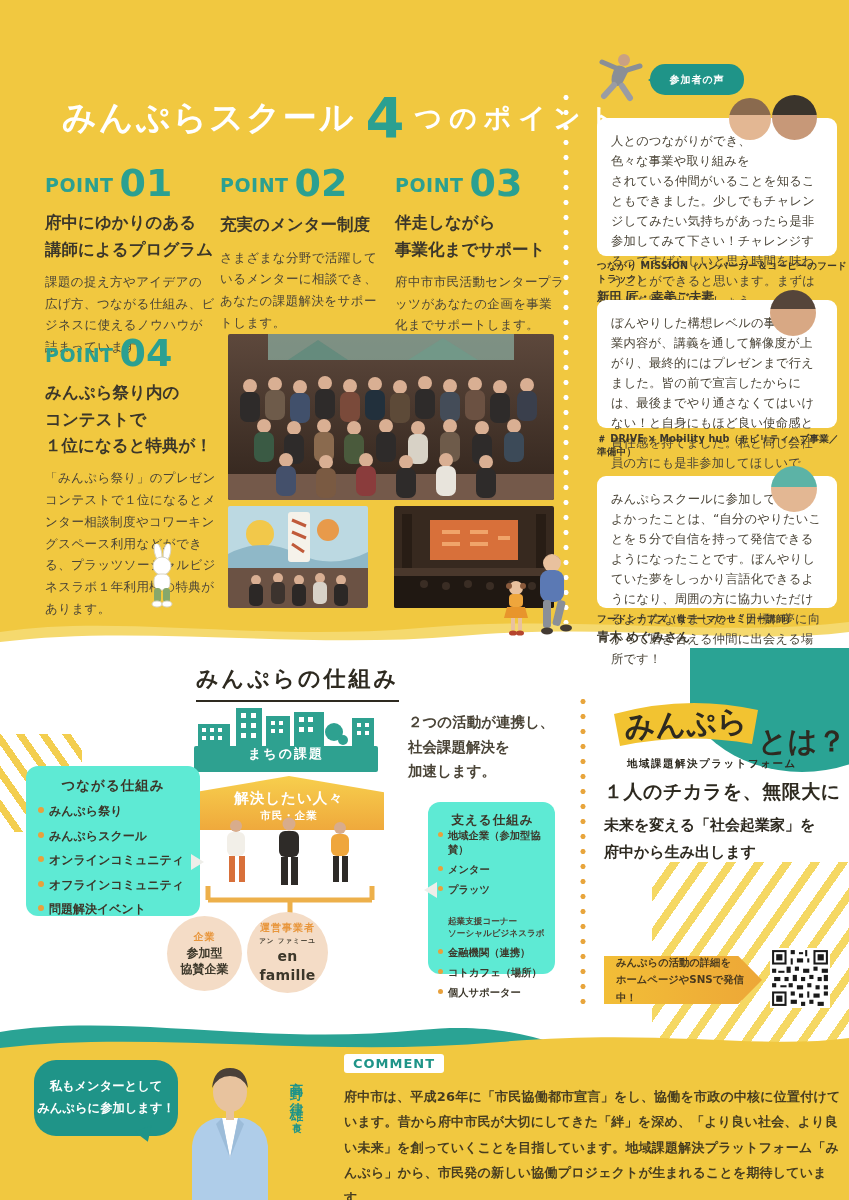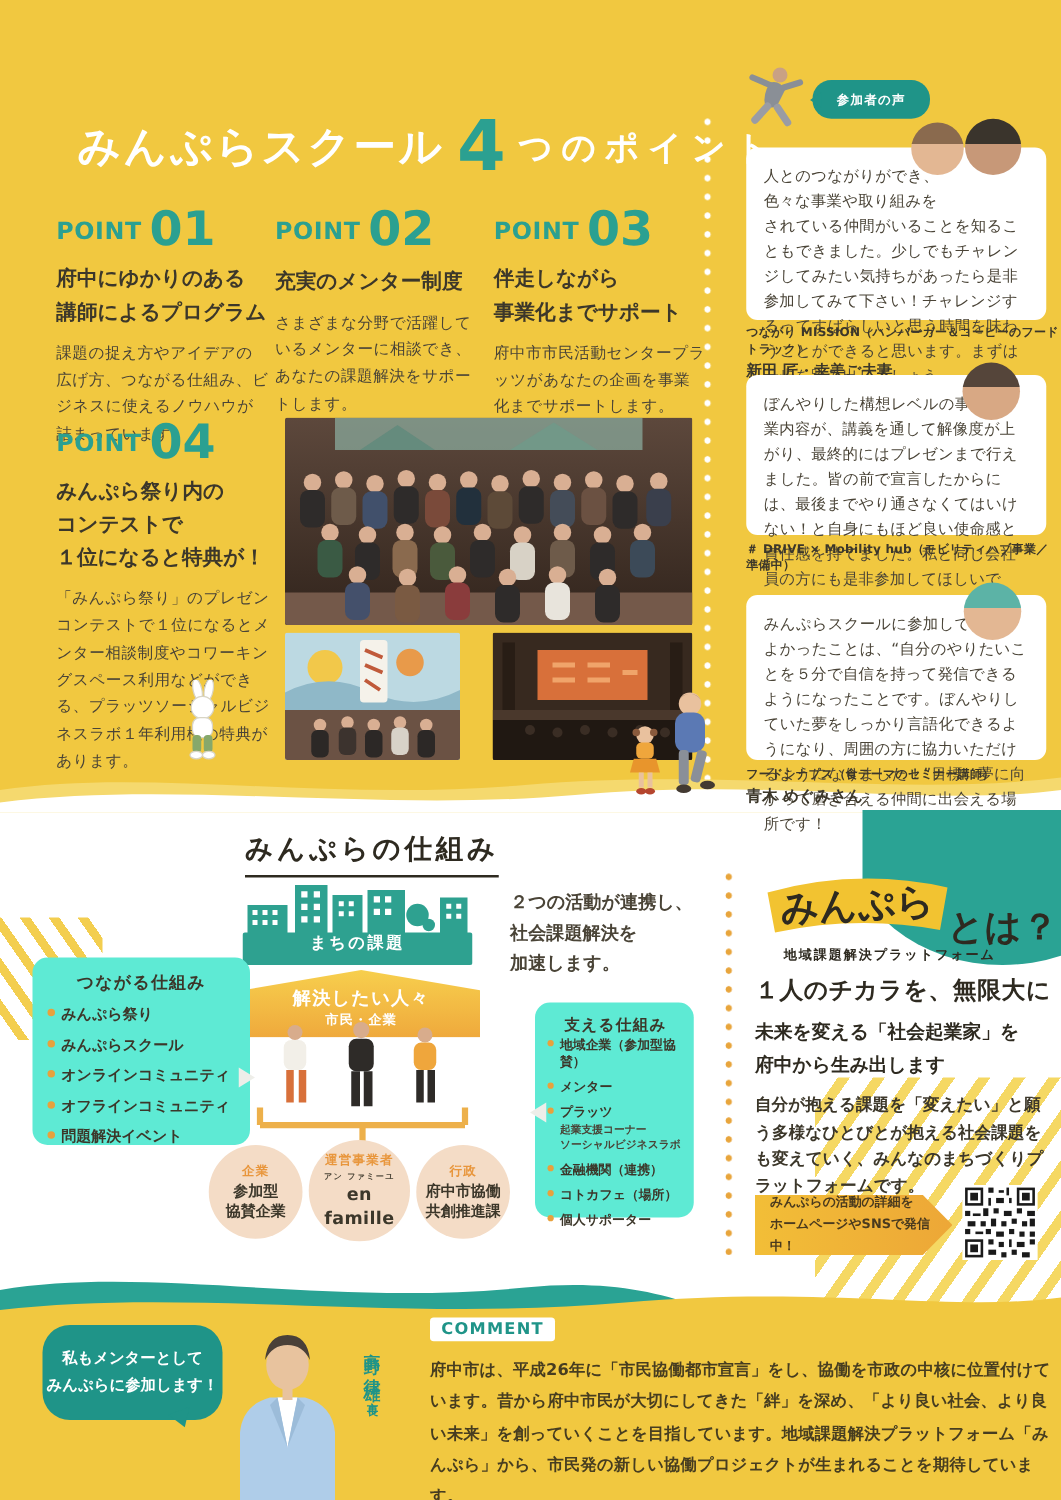--- a/index.html
+++ b/index.html
@@ -102,21 +102,21 @@
   .gb-connect{left:26px;top:766px;width:174px;height:150px;padding:11px 12px;}
   .gb-connect::after{content:"";position:absolute;right:-12px;top:88px;border:8px solid transparent;border-left:13px solid #EEEEE9;}
   .gb-support{left:428px;top:802px;width:127px;height:172px;padding:10px 8px 10px 10px;}
   .gb-support::before{content:"";position:absolute;left:-12px;top:80px;border:8px solid transparent;border-right:13px solid #EEEEE9;}
   .gtitle{text-align:center;font-size:13.5px;font-weight:800;color:#3C372A;letter-spacing:1px;margin-bottom:8px;}
   .gb-support .gtitle{font-size:12.5px;margin-bottom:0;}
   .gitem{display:flex;align-items:flex-start;gap:5px;font-size:12px;font-weight:800;color:#3C372A;margin-bottom:7.5px;}
   .gb-support .gitem{font-size:10.3px;margin-bottom:6px;letter-spacing:0;}
   .gdot{flex:0 0 auto;width:6px;height:6px;border-radius:50%;background:#E8A13C;margin-top:4px;}
   .gb-support .gdot{width:5px;height:5px;margin-top:3px;}
-  .gsub{font-size:8.6px;font-weight:700;color:#4A4437;margin:1px 0 0;line-height:1.45;}
+  .gsub{font-size:8.6px;font-weight:700;color:#4A4437;margin:18px 0 0;line-height:1.45;}
 
   
   .logo-wrap{left:610px;top:692px;z-index:3;}
   .logo-suffix{left:758px;top:722px;font-size:29px;font-weight:800;color:#2E2A20;z-index:3;}
   .about-sub{left:627px;top:757px;font-size:10.5px;font-weight:800;color:#2E2A20;letter-spacing:1.5px;z-index:3;}
   .about-h1{left:604px;top:779px;font-size:19px;font-weight:800;color:#2E2A20;letter-spacing:.5px;z-index:3;}
   .about-h2{left:604px;top:812px;font-size:15px;font-weight:800;color:#2E2A20;line-height:1.8;z-index:3;}
   .about-body{left:604px;top:874px;width:240px;font-size:13.3px;font-weight:600;line-height:1.62;color:#3C372A;z-index:3;}
   .sns-banner{left:604px;top:956px;width:158px;height:48px;z-index:5;
       background:linear-gradient(90deg,#F2BE37,#EDA737);
@@ -439,25 +439,20 @@
   <div class="abs circle ci1">
     <div class="ctag">企業</div>
     <div class="cmain preline">参加型
 協賛企業</div>
   </div>
   <div class="abs circle ci2">
     <div class="ctag">運営事業者</div>
     <div class="cruby">アン ファミーユ</div>
     <div class="cmain preline">en famille</div>
   </div>
-  <div class="abs circle ci3">
-    <div class="ctag">行政</div>
-    <div class="cmain preline">府中市協働
-共創推進課</div>
-  </div>
 
   <div class="abs graybox gb-connect">
     <div class="gtitle">つながる仕組み</div>
     <div class="gitem">
         <span class="gdot"></span>
         <span>みんぷら祭り</span>
       </div>
     <div class="gitem">
         <span class="gdot"></span>
         <span>みんぷらスクール</span>
@@ -510,21 +505,20 @@
     <svg width="152" height="64" viewBox="0 0 152 64">
       <path d="M4,22 Q76,2 148,18 L142,52 Q76,40 10,54 Z" fill="#F2C331"></path>
       <text x="76" y="42" text-anchor="middle" font-size="30" font-weight="bold" fill="#2E2A20" transform="rotate(-3 76 36)" style="font-family:'DejaVu Sans',sans-serif;">みんぷら</text>
     </svg>
   </div>
   <div class="abs logo-suffix">とは？</div>
   <div class="abs about-sub">地域課題解決プラットフォーム</div>
   <div class="abs about-h1">１人のチカラを、無限大に</div>
   <div class="abs about-h2 preline">未来を変える「社会起業家」を
 府中から生み出します</div>
-  <div class="abs about-body">自分が抱える課題を「変えたい」と願う多様なひとびとが抱える社会課題をも変えていく、みんなのまちづくりプラットフォームです。</div>
   <div class="abs sns-banner">
     <div class="preline">みんぷらの活動の詳細を
 ホームページやSNSで発信中！</div>
   </div>
   <svg class="abs qr" viewBox="0 0 29 29" width="60" height="60">
     <rect width="29" height="29" fill="#fff"></rect>
     <g fill="#1a1a1a">
       <rect x="1" y="1" width="7" height="7"></rect>
         <rect x="21" y="1" width="7" height="7"></rect>
         <rect x="1" y="21" width="7" height="7"></rect>

